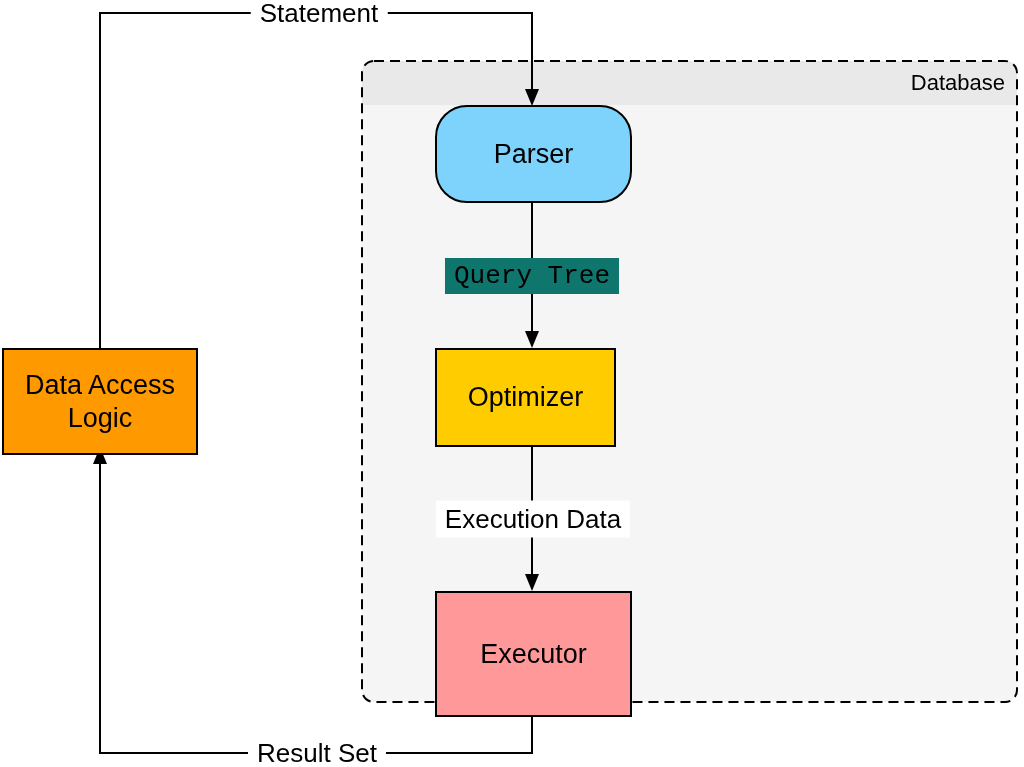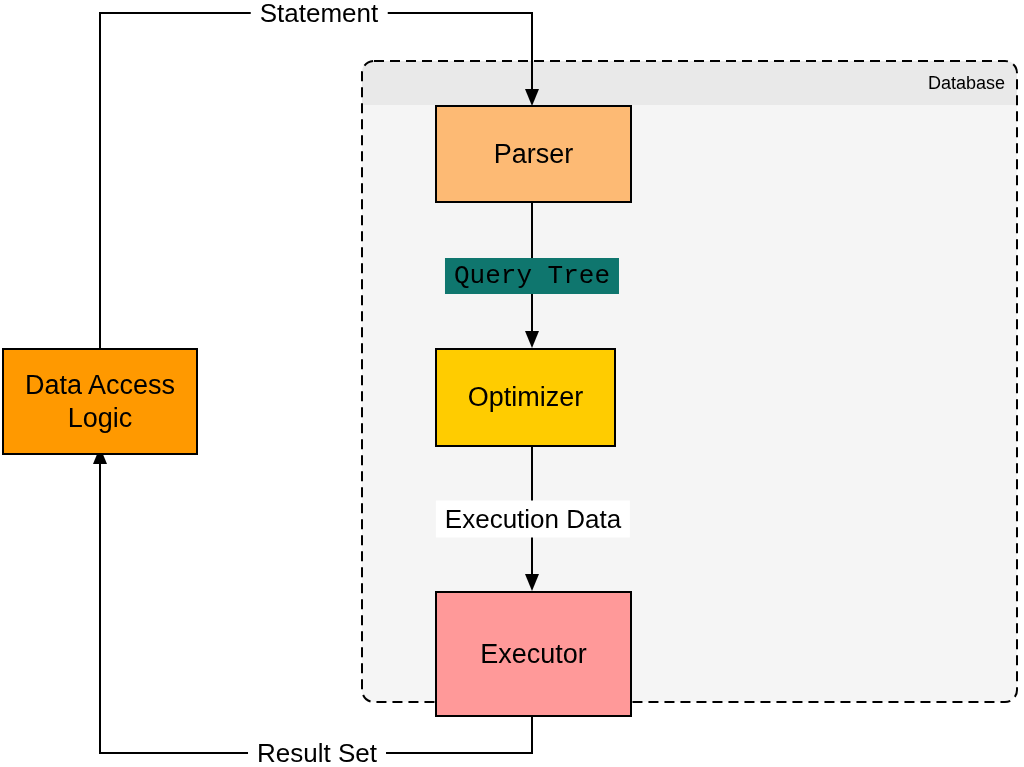--- a/index.html
+++ b/index.html
@@ -52,21 +52,21 @@
   .label-execution-plan { left: 533px; top: 519px; }
   .label-result-set     { left: 317px; top: 753px; }
   .database-title {
     position: absolute;
     left: 363px;
     top: 62px;
     width: 648px;
     box-sizing: border-box;
     padding-right: 6px;
     text-align: right;
-    font-size: 18px;
+    font-size: 22px;
     line-height: 42px;
     color: #000000;
     z-index: 2;
   }
 </style>
 </head>
 <body>
 
 <div class="canvas">
 
@@ -84,21 +84,21 @@
 
     <path d="M532,447 L532,574" fill="none" stroke-width="2" stroke="#000000"></path>
     <polygon points="532,591 525,574 539,574" fill="#000000"></polygon>
 
     <path d="M532,689 L532,753 L100,753 L100,464" fill="none" stroke-width="2" stroke="#000000"></path>
     <polygon points="100,447 93,464 107,464" fill="#000000"></polygon>
   </svg>
 
   <div class="database-title">Database</div>
 
-  <div class="node node-parser" style="background-color: #fdba74;">
+  <div class="node node-parser" style="background-color: #7dd3fc; border-radius: 32px;">
     <span>Parser</span>
   </div>
 
   <div class="node node-optimizer" style="background-color: rgb(255, 204, 0);">
     <span>Optimizer</span>
   </div>
 
   <div class="node node-executor" style="background-color: rgb(255, 153, 153);">
     <span>Executor</span>
   </div>

